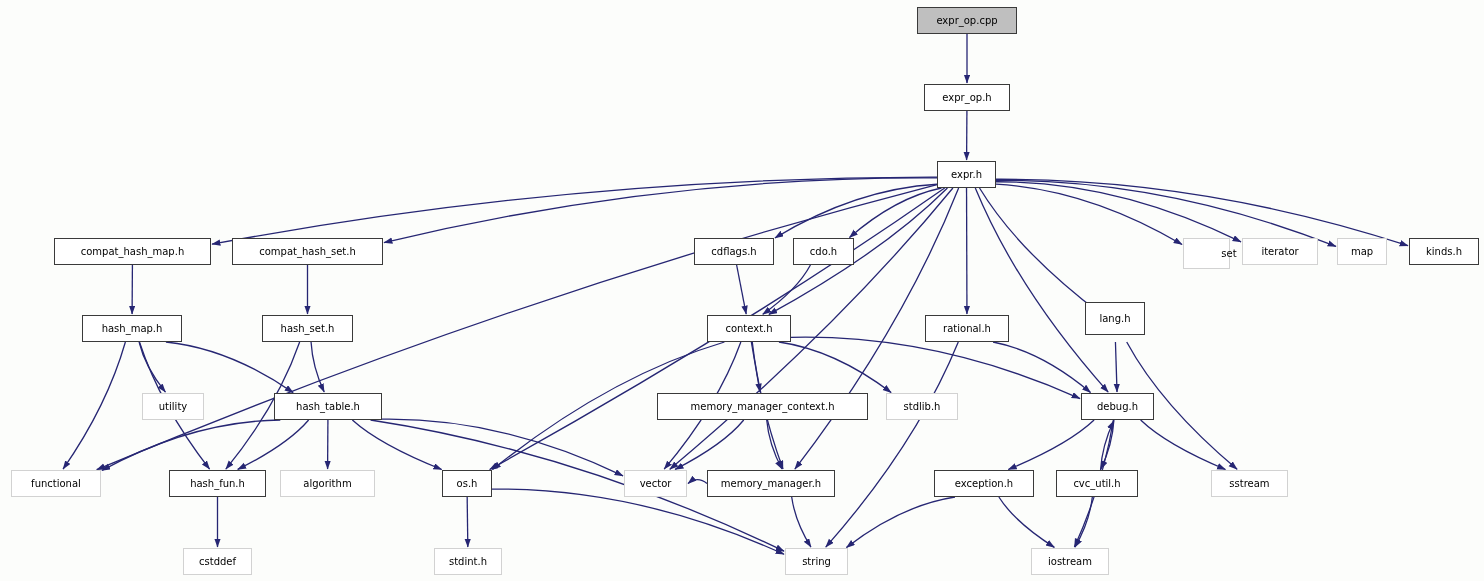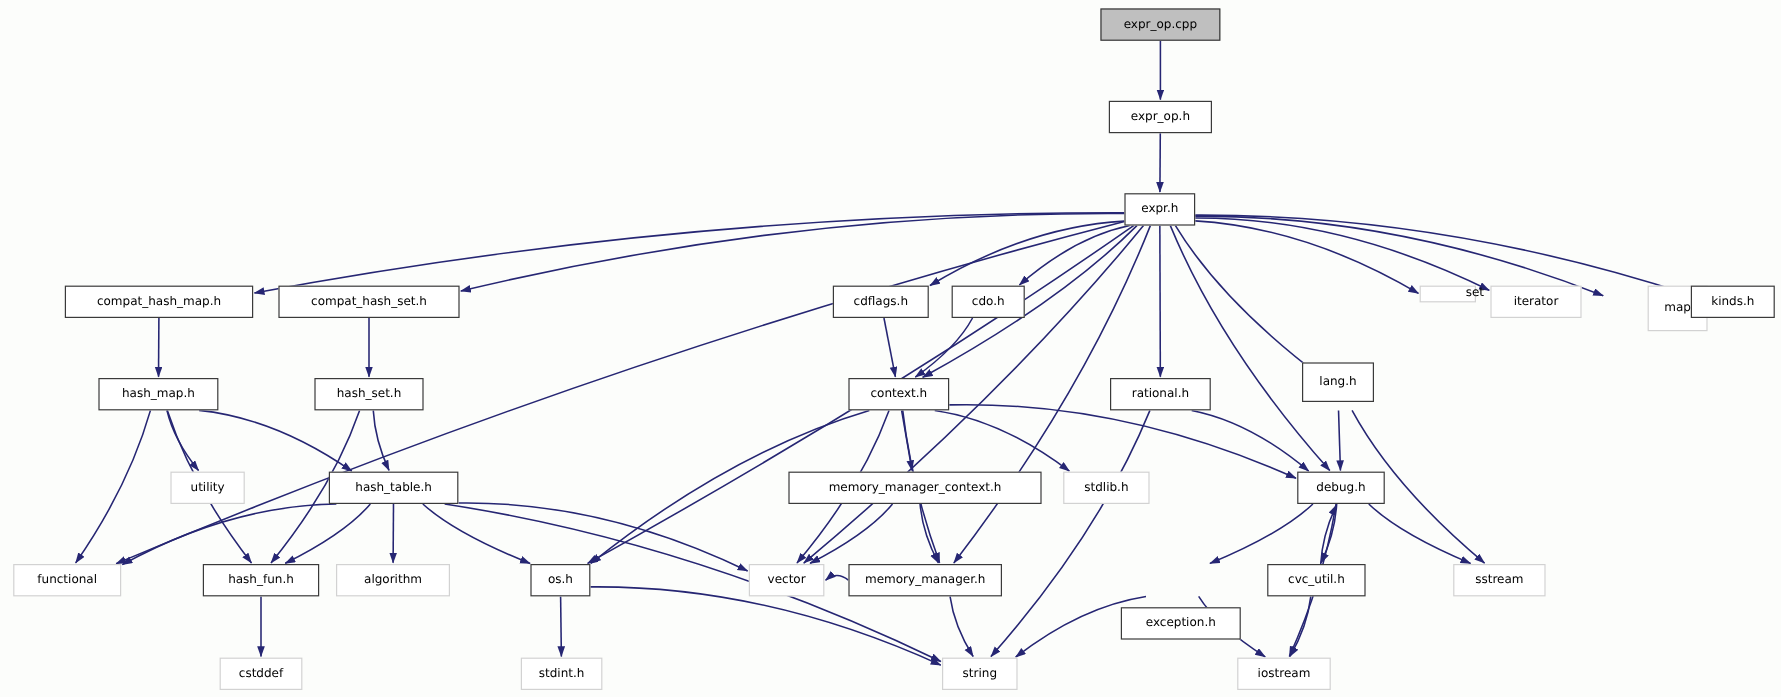--- a/index.html
+++ b/index.html
@@ -101,27 +101,27 @@
       </div>
       <div class="node usr" style="left: 232px; top: 238px; width: 151px; height: 27px;">
         <span class="nlabel">compat_hash_set.h</span>
       </div>
       <div class="node usr" style="left: 694px; top: 238px; width: 80px; height: 27px;">
         <span class="nlabel">cdflags.h</span>
       </div>
       <div class="node usr" style="left: 793px; top: 238px; width: 61px; height: 27px;">
         <span class="nlabel">cdo.h</span>
       </div>
-      <div class="node sys" style="left: 1183px; top: 238px; width: 41px; height: 14px; padding-left: 45px;">
+      <div class="node sys" style="left: 1183px; top: 238px; width: 41px; height: 31px; padding-left: 45px;">
         <span class="nlabel">set</span>
       </div>
       <div class="node sys" style="left: 1242px; top: 238px; width: 76px; height: 27px;">
         <span class="nlabel">iterator</span>
       </div>
-      <div class="node sys" style="left: 1337px; top: 238px; width: 50px; height: 38px; margin-left: 36px;">
+      <div class="node sys" style="left: 1337px; top: 238px; width: 50px; height: 27px;">
         <span class="nlabel">map</span>
       </div>
       <div class="node usr" style="left: 1409px; top: 238px; width: 70px; height: 27px;">
         <span class="nlabel">kinds.h</span>
       </div>
       <div class="node usr" style="left: 82px; top: 315px; width: 100px; height: 27px;">
         <span class="nlabel">hash_map.h</span>
       </div>
       <div class="node usr" style="left: 262px; top: 315px; width: 91px; height: 27px;">
         <span class="nlabel">hash_set.h</span>
@@ -161,21 +161,21 @@
       </div>
       <div class="node usr" style="left: 442px; top: 470px; width: 50px; height: 27px;">
         <span class="nlabel">os.h</span>
       </div>
       <div class="node sys" style="left: 624px; top: 470px; width: 63px; height: 27px;">
         <span class="nlabel">vector</span>
       </div>
       <div class="node usr" style="left: 707px; top: 470px; width: 128px; height: 27px;">
         <span class="nlabel">memory_manager.h</span>
       </div>
-      <div class="node usr" style="left: 934px; top: 470px; width: 100px; height: 27px; margin-top: 36px;">
+      <div class="node usr" style="left: 934px; top: 470px; width: 100px; height: 27px;">
         <span class="nlabel">exception.h</span>
       </div>
       <div class="node usr" style="left: 1056px; top: 470px; width: 82px; height: 27px;">
         <span class="nlabel">cvc_util.h</span>
       </div>
       <div class="node sys" style="left: 1211px; top: 470px; width: 77px; height: 27px;">
         <span class="nlabel">sstream</span>
       </div>
       <div class="node sys" style="left: 183px; top: 548px; width: 69px; height: 27px;">
         <span class="nlabel">cstddef</span>

